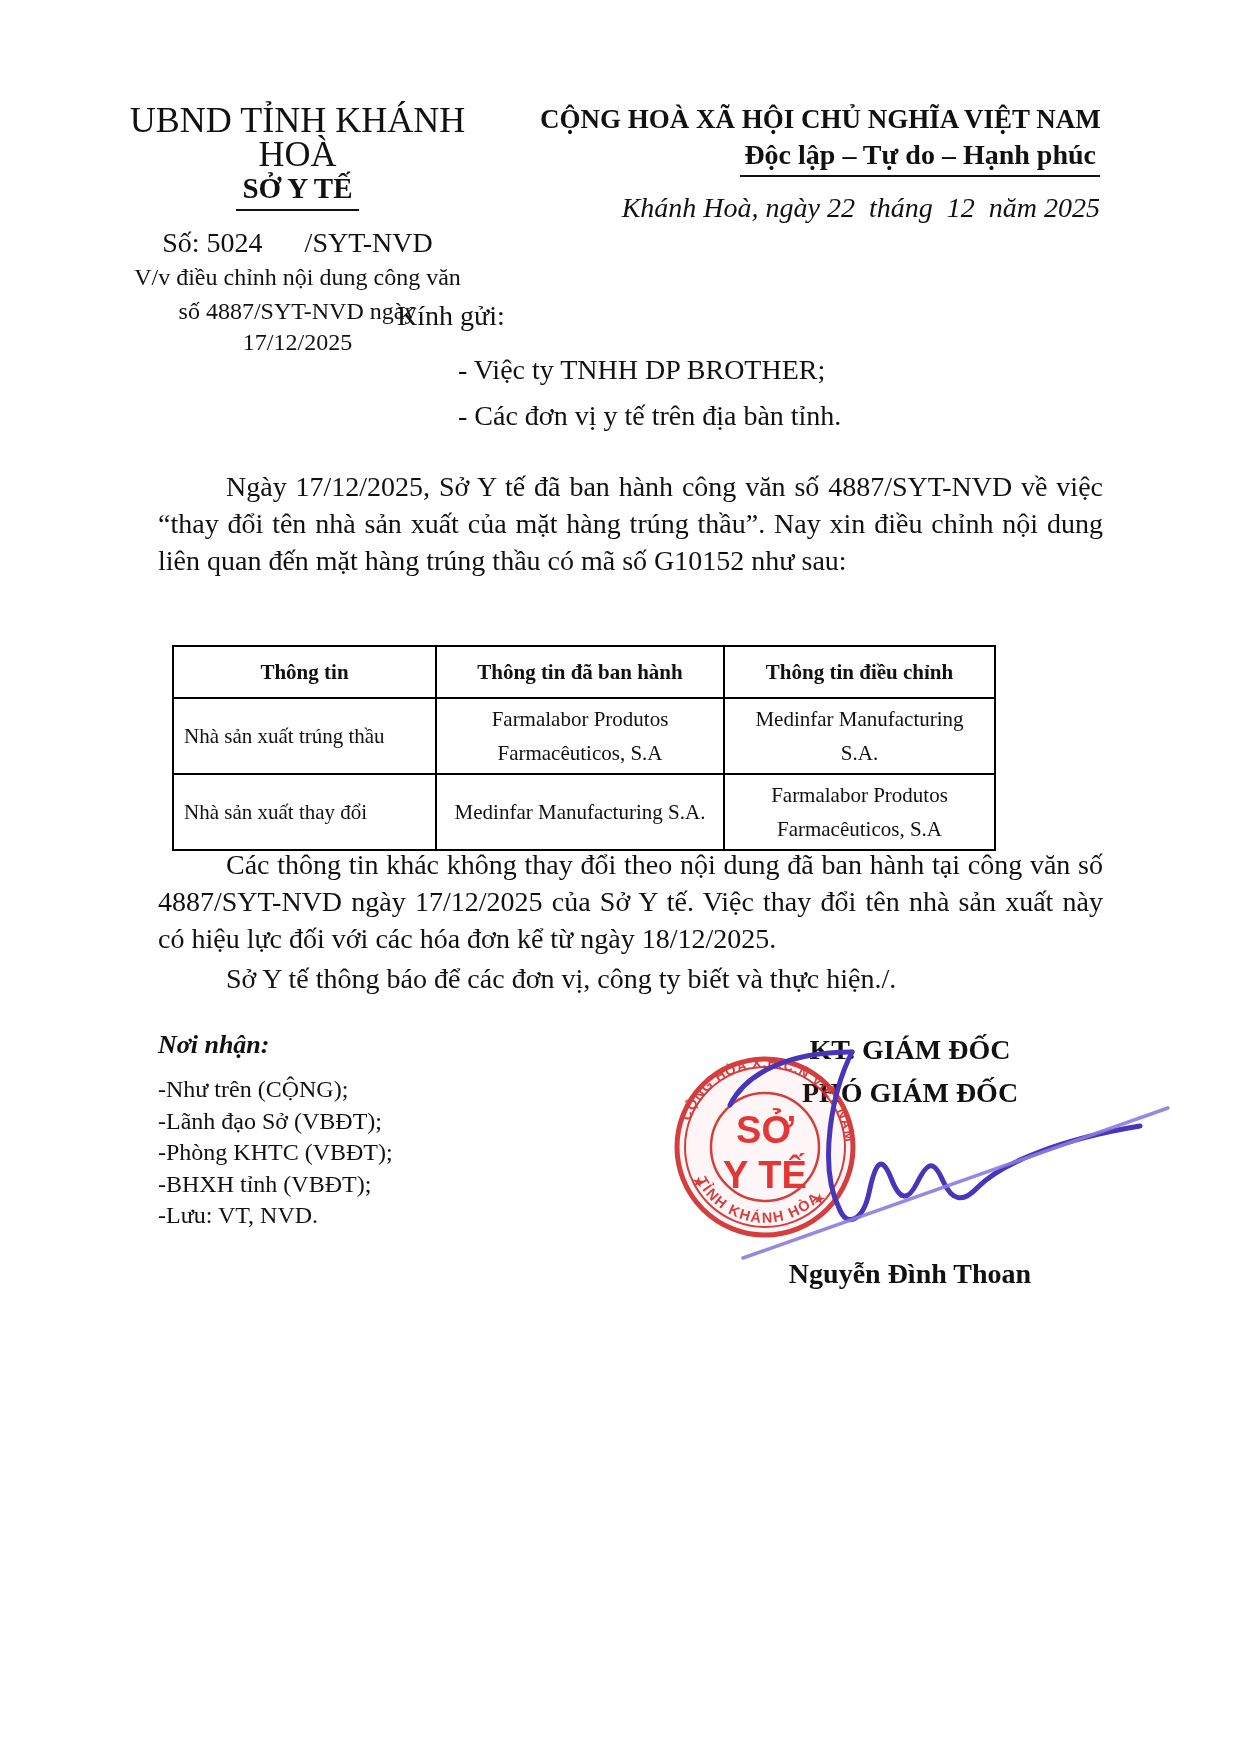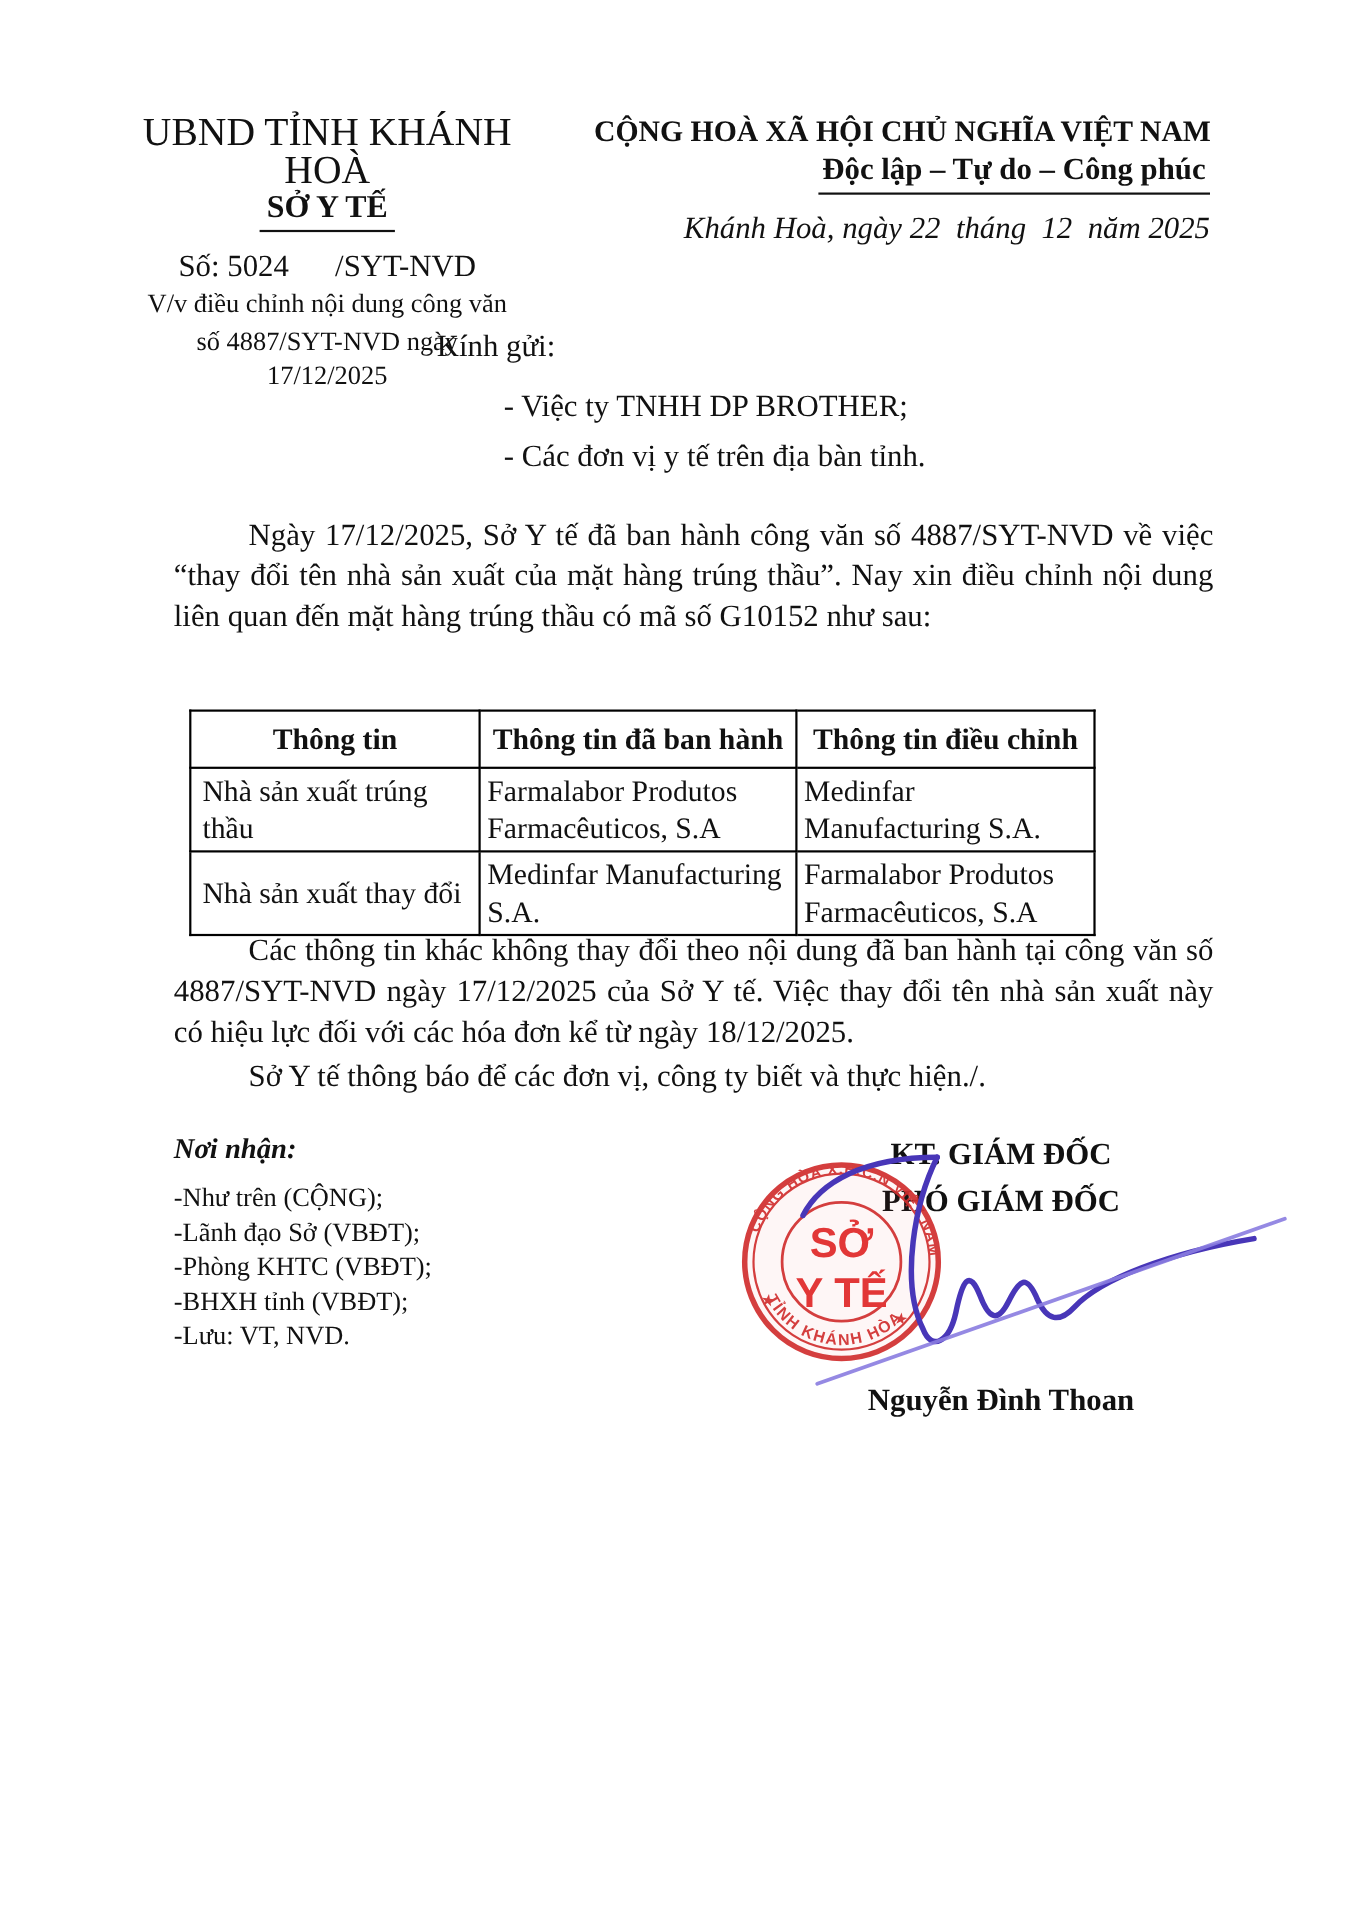--- a/index.html
+++ b/index.html
@@ -28,23 +28,23 @@
   .salutation{left:365px;top:300px;font-size:28px;margin-left:32px;}
   .recipients{left:458px;top:347px;font-size:28px;line-height:45.5px;}
   
   .para{left:158px;width:945px;font-size:28px;line-height:37px;text-align:justify;text-indent:68px;}
   .p1{top:468px;}
   .p2{top:846px;}
   .p3{top:960px;text-align:left;}
   
   .doc-table{left:172px;top:645px;}
   table{border-collapse:collapse;}
-  th,td{border:2px solid #000;font-size:27px;line-height:34px;padding:3px 6px;margin-top:24px;}
+  th,td{border:2px solid #000;font-size:21px;line-height:34px;padding:3px 6px;margin-top:24px;}
   th{font-weight:bold;height:44px;text-align:center;}
-  td{height:62px;vertical-align:middle;}
+  td{text-align:center;height:62px;vertical-align:middle;}
   td.c1{text-align:left;padding-left:10px;}
   .col1{width:263px;}.col2{width:288px;}.col3{width:271px;}
   .w2{display:inline-block;max-width:305px;}
   .w3{display:inline-block;max-width:250px;}
   
   .noinhan-label{left:158px;top:1030px;font-size:26px;font-weight:bold;font-style:italic;}
   .noinhan-list{left:158px;top:1074px;font-size:24px;line-height:31.5px;}
   .sign-title{left:700px;top:1028px;width:420px;text-align:center;font-size:28px;font-weight:bold;line-height:43px;}
   .signer-name{left:700px;top:1258px;width:420px;text-align:center;font-size:28px;font-weight:bold;}
   
@@ -59,21 +59,21 @@
   <div class="abs hdr-left">
     <div class="org-parent">UBND TỈNH KHÁNH HOÀ</div>
     <div class="org"><span>SỞ Y TẾ</span></div>
     <div class="doc-number">Số: 5024      /SYT-NVD</div>
     <div class="subject">V/v điều chỉnh nội dung công văn</div>
     <div class="subject">số 4887/SYT-NVD ngày 17/12/2025</div>
   </div>
 
   <div class="abs hdr-right">
     <div class="national">CỘNG HOÀ XÃ HỘI CHỦ NGHĨA VIỆT NAM</div>
-    <div class="motto"><span>Độc lập – Tự do – Công phúc</span></div>
+    <div class="motto"><span>Độc lập – Tự do – Hạnh phúc</span></div>
     <div class="dateline">Khánh Hoà, ngày 22  tháng  12  năm 2025</div>
   </div>
 
   <div class="abs salutation">Kính gửi:</div>
   <div class="abs recipients">
     <div>- Việc ty TNHH DP BROTHER;</div>
     <div>- Các đơn vị y tế trên địa bàn tỉnh.</div>
   </div>
 
   <div class="abs para p1">Ngày 17/12/2025, Sở Y tế đã ban hành công văn số 4887/SYT-NVD về việc “thay đổi tên nhà sản xuất của mặt hàng trúng thầu”. Nay xin điều chỉnh nội dung liên quan đến mặt hàng trúng thầu có mã số G10152 như sau:</div>

